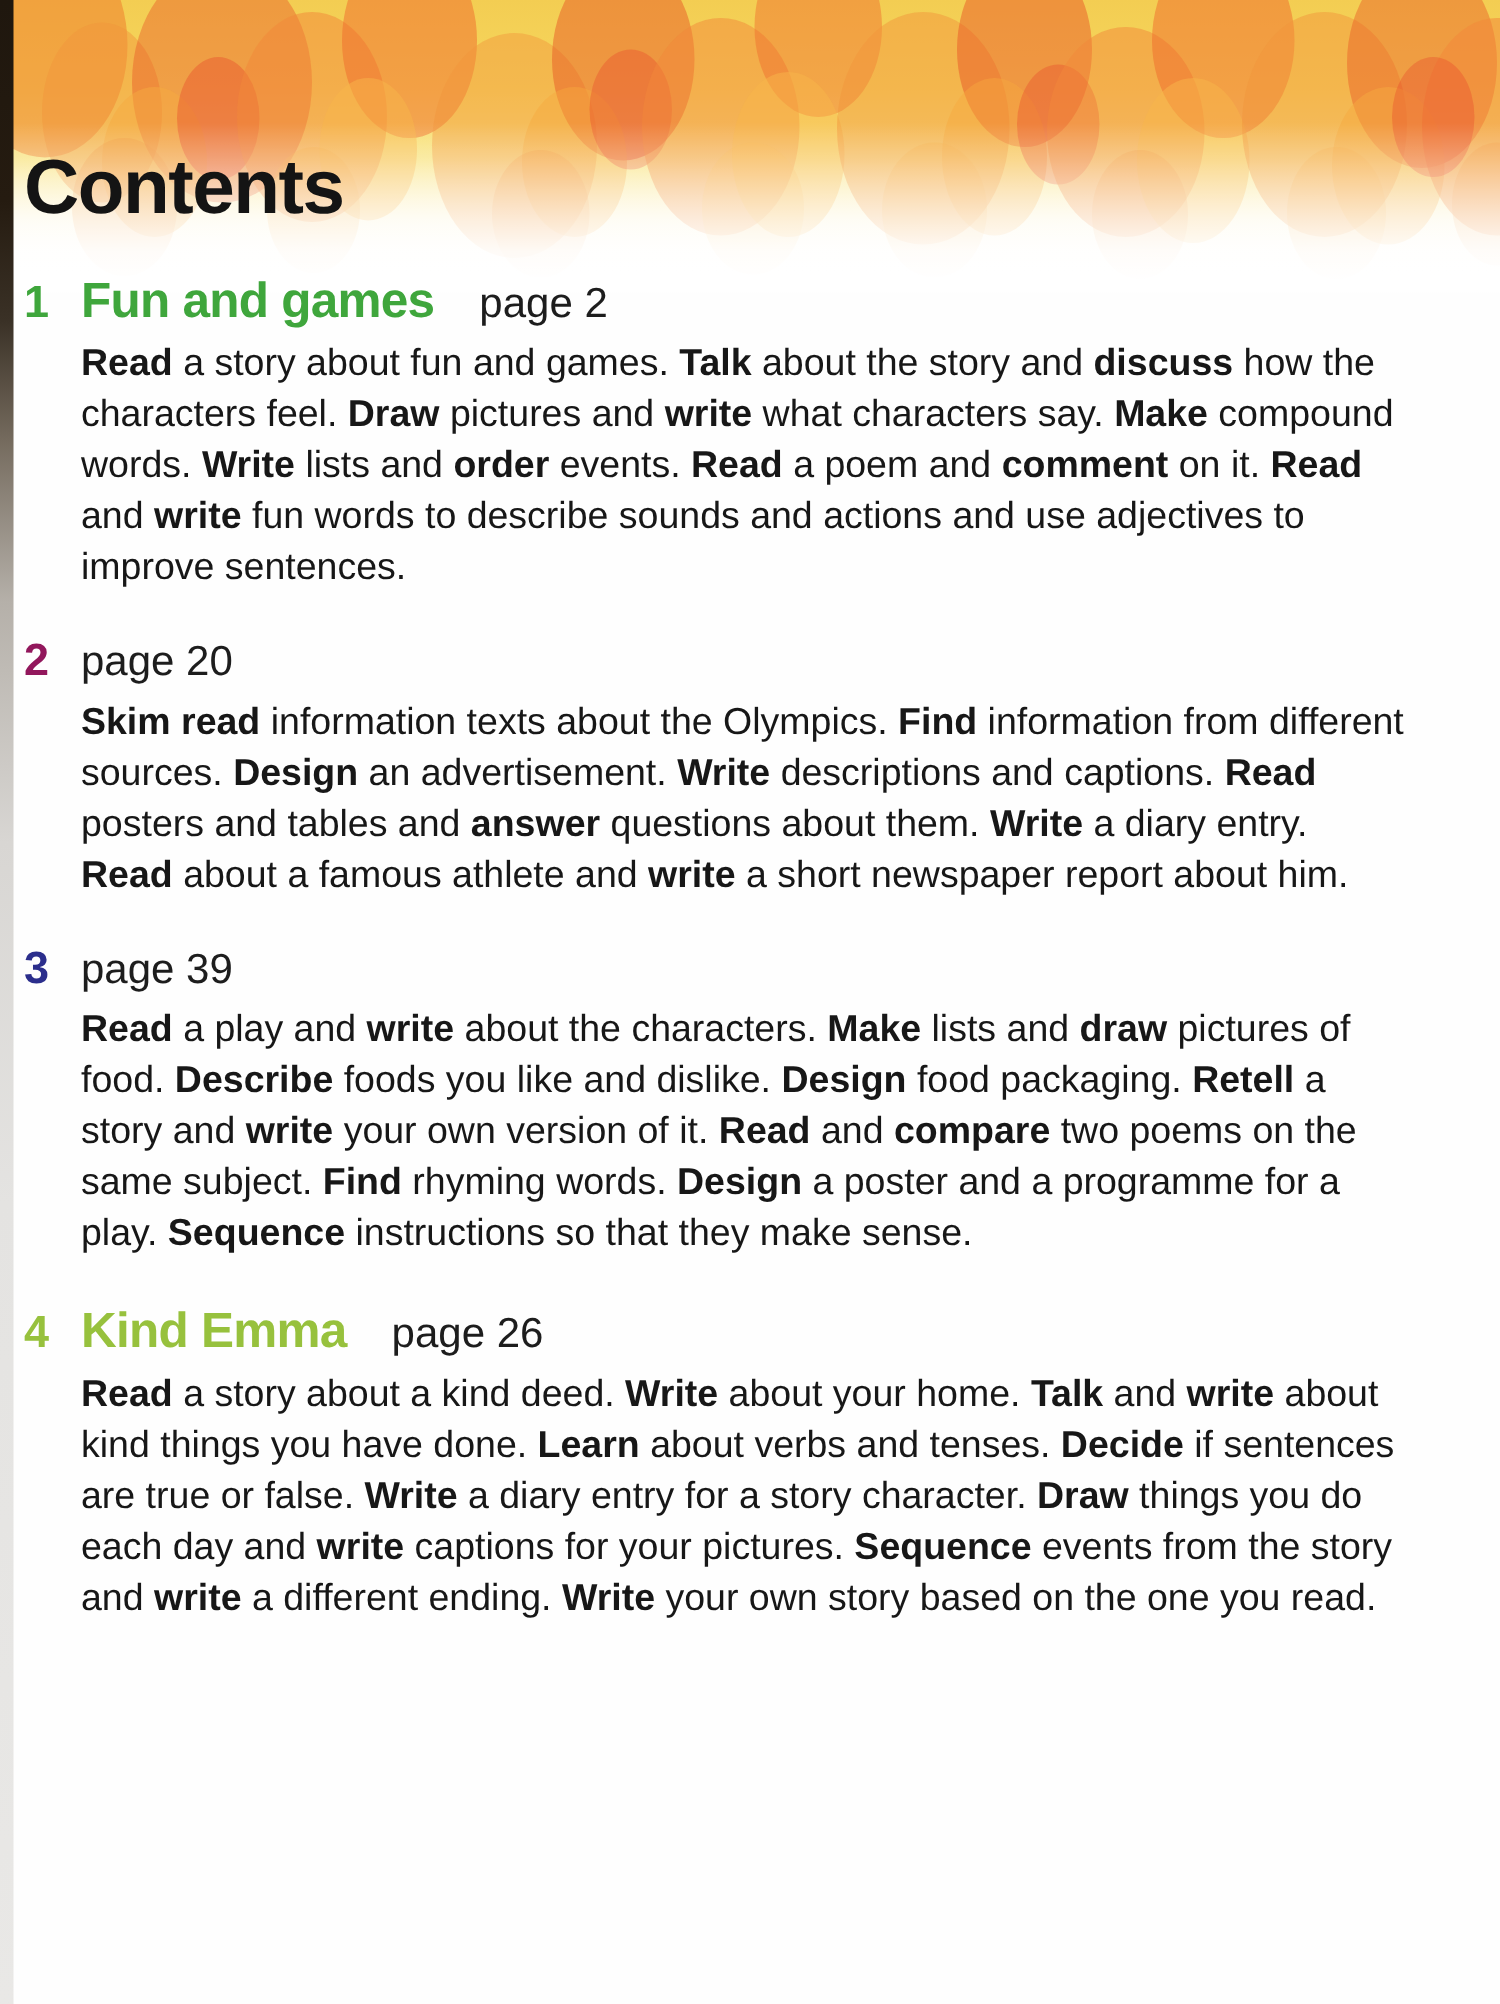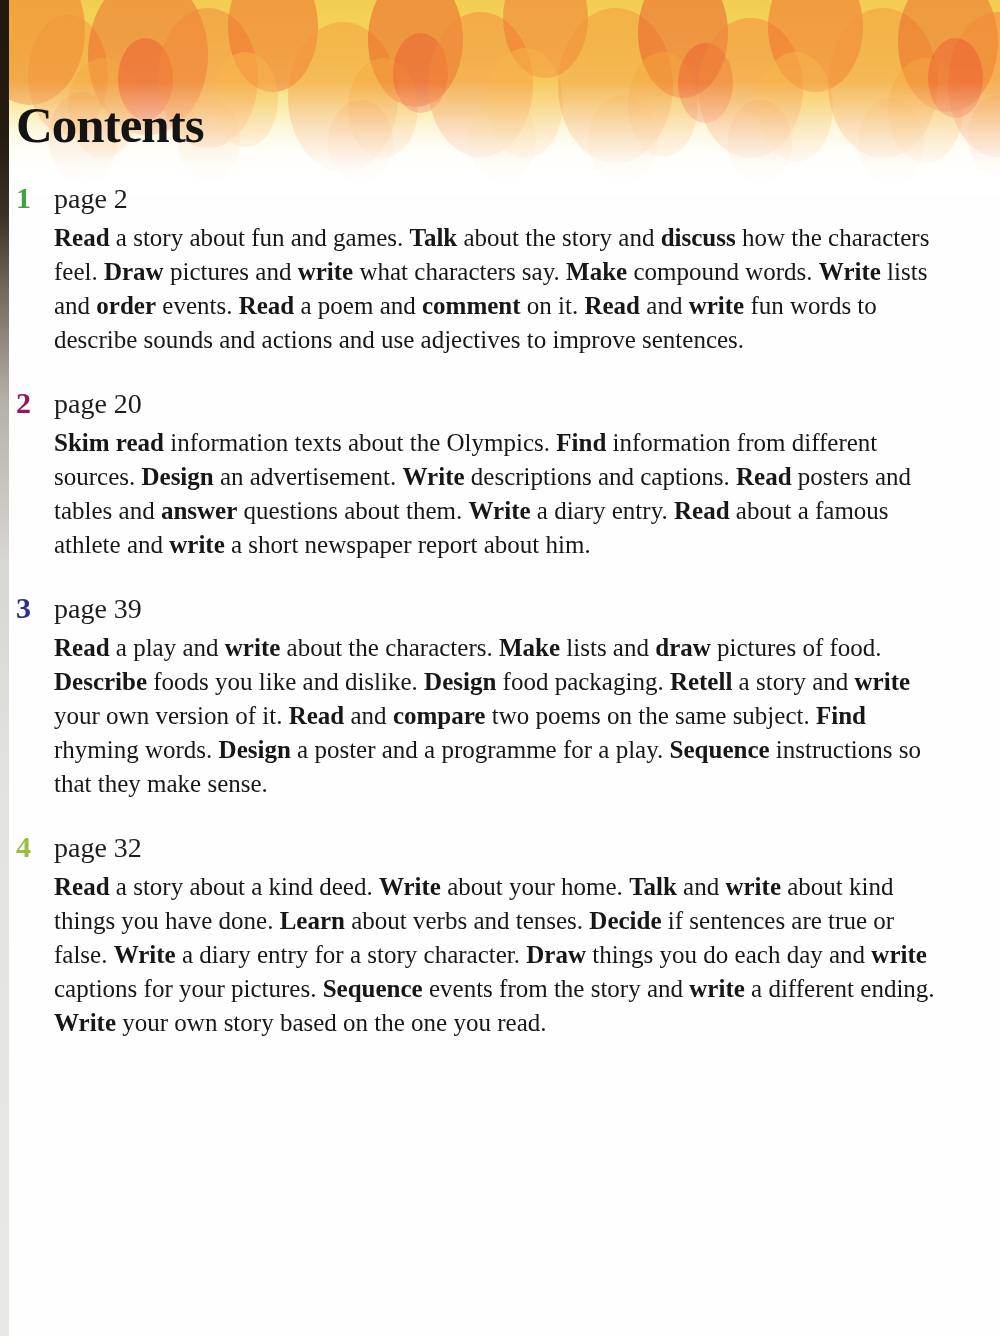--- a/index.html
+++ b/index.html
@@ -2,21 +2,21 @@
 <html><head>
 <meta charset="utf-8">
 <style>
   html, body { margin: 0; padding: 0; background: #ffffff; }
   .page {
     position: relative;
     width: 1000px;
     height: 1336px;
     background: #fefefe;
     overflow: hidden;
-    font-family: Liberation Serif, serif;
+    font-family: Liberation Sans, sans-serif;
     color: #161616;
   }
   
   .edge {
     position: absolute; left: 0; top: 0;
     width: 9px; height: 100%;
     background: linear-gradient(180deg,
       #1f170e 0%, #251b10 10%, #3a3126 16%, #756b5e 22%,
       #b5b0a9 30%, #d8d6d3 42%, #e4e3e1 60%, #e9e8e6 100%);
     z-index: 6;
@@ -124,20 +124,21 @@
     <div class="fade"></div>
   </div>
   <div class="edge"></div>
 
   <div class="content">
     <h1 class="title">Contents</h1>
     <div id="sections-list">
   <section class="toc-section">
     <div class="head">
       <span class="num" style="color: rgb(63, 166, 60);">1</span>
+      <span class="stitle" style="color: rgb(63, 166, 60);">Fun and games</span>
       <span class="pagelab">page 2</span>
     </div>
     <p class="desc"><b>Read</b><span> a story about fun and games. </span><b>Talk</b><span> about the story and </span><b>discuss</b><span> how the characters feel. </span><b>Draw</b><span> pictures and </span><b>write</b><span> what characters say. </span><b>Make</b><span> compound words. </span><b>Write</b><span> lists and </span><b>order</b><span> events. </span><b>Read</b><span> a poem and </span><b>comment</b><span> on it. </span><b>Read</b><span> and </span><b>write</b><span> fun words to describe sounds and actions and use adjectives to improve sentences.</span></p>
   </section>
 
   <section class="toc-section">
     <div class="head">
       <span class="num" style="color: rgb(146, 23, 92);">2</span>
       <span class="pagelab">page 20</span>
     </div>
@@ -148,19 +149,20 @@
     <div class="head">
       <span class="num" style="color: rgb(43, 46, 140);">3</span>
       <span class="pagelab">page 39</span>
     </div>
     <p class="desc"><b>Read</b><span> a play and </span><b>write</b><span> about the characters. </span><b>Make</b><span> lists and </span><b>draw</b><span> pictures of food. </span><b>Describe</b><span> foods you like and dislike. </span><b>Design</b><span> food packaging. </span><b>Retell</b><span> a story and </span><b>write</b><span> your own version of it. </span><b>Read</b><span> and </span><b>compare</b><span> two poems on the same subject. </span><b>Find</b><span> rhyming words. </span><b>Design</b><span> a poster and a programme for a play. </span><b>Sequence</b><span> instructions so that they make sense.</span></p>
   </section>
 
   <section class="toc-section">
     <div class="head">
       <span class="num" style="color: rgb(151, 193, 61);">4</span>
-      <span class="pagelab">page 32</span>
+      <span class="stitle" style="color: rgb(151, 193, 61);">Kind Emma</span>
+      <span class="pagelab">page 26</span>
     </div>
     <p class="desc"><b>Read</b><span> a story about a kind deed. </span><b>Write</b><span> about your home. </span><b>Talk</b><span> and </span><b>write</b><span> about kind things you have done. </span><b>Learn</b><span> about verbs and tenses. </span><b>Decide</b><span> if sentences are true or false. </span><b>Write</b><span> a diary entry for a story character. </span><b>Draw</b><span> things you do each day and </span><b>write</b><span> captions for your pictures. </span><b>Sequence</b><span> events from the story and </span><b>write</b><span> a different ending. </span><b>Write</b><span> your own story based on the one you read.</span></p>
   </section>
 </div>
   </div>
 </div>
 
 </body></html>

